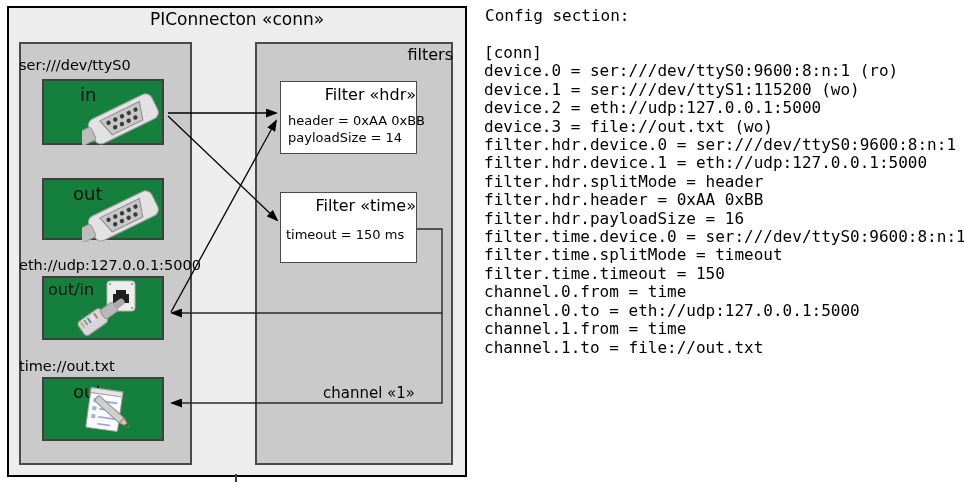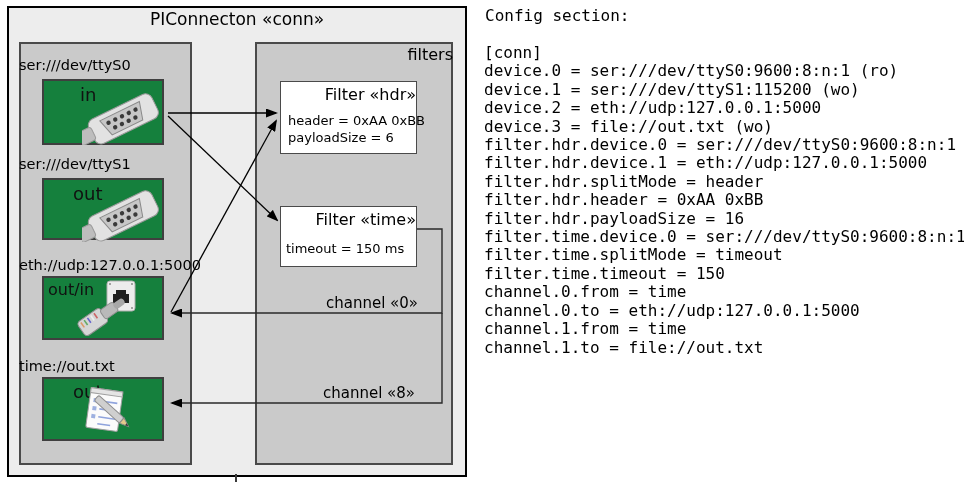--- a/index.html
+++ b/index.html
@@ -55,21 +55,20 @@
           <circle cx="48.5" cy="24.5" r="2.2" fill="#3a3a3a"></circle>
         <circle cx="56" cy="24.5" r="2.2" fill="#3a3a3a"></circle>
         <circle cx="30" cy="31.5" r="2.2" fill="#3a3a3a"></circle>
           <circle cx="37.5" cy="31.5" r="2.2" fill="#3a3a3a"></circle>
         <circle cx="45" cy="31.5" r="2.2" fill="#3a3a3a"></circle>
           <circle cx="52.5" cy="31.5" r="2.2" fill="#3a3a3a"></circle>
       </g>
     </svg>
   </div>
 
-  <div class="dev-label" style="top:156px">ser:///dev/ttyS1</div>
   <div class="dev-box" style="top:178px;height:62px">
     <span class="port" style="left:29px;top:5px">out</span>
     <svg class="icon" style="left:38px;top:8px" width="84" height="54" viewBox="0 0 84 54">
       <g transform="rotate(-26 42 27)">
         <rect x="6" y="14" width="70" height="27" rx="7" fill="#e2e2e2" stroke="#9a9a9a"></rect>
         <rect x="-8" y="20" width="16" height="14" rx="3" fill="#bdbdbd" stroke="#9a9a9a"></rect>
         <path d="M19 19 L63 19 L58 37 L24 37 Z" fill="#c7c7c7" stroke="#8a8a8a"></path>
         <circle cx="26" cy="24.5" r="2.2" fill="#3a3a3a"></circle>
           <circle cx="33.5" cy="24.5" r="2.2" fill="#3a3a3a"></circle>
         <circle cx="41" cy="24.5" r="2.2" fill="#3a3a3a"></circle>
@@ -127,43 +126,42 @@
         <rect x="28" y="4" width="7" height="34" rx="2" fill="#cfcfcf" stroke="#8f8f8f"></rect>
         <path d="M28 38 L35 38 L31.5 47 Z" fill="#e6c98a" stroke="#8f8f8f"></path>
         <path d="M30.2 43.5 L32.8 43.5 L31.5 47 Z" fill="#3a3a3a"></path>
       </g>
     </svg>
   </div>
 
   <div class="filter-box" style="top:81px;height:73px">
     <div class="filter-title">Filter «hdr»</div>
     <div class="filter-line" style="left:7px;top:31px">header = 0xAA 0xBB</div>
-    <div class="filter-line" style="left:7px;top:48px">payloadSize = 6</div>
+    <div class="filter-line" style="left:7px;top:48px">payloadSize = 14</div>
   </div>
 
-  <div class="filter-box" style="top:206px;height:61px">
+  <div class="filter-box" style="top:192px;height:71px">
     <div class="filter-title">Filter «time»</div>
     <div class="filter-line" style="left:5px;top:34px;font-size:13px">timeout = 150 ms</div>
   </div>
 
   <svg class="overlay">
     <defs>
       <marker id="arr" markerUnits="userSpaceOnUse" markerWidth="12" markerHeight="9" refX="10" refY="4.5" orient="auto">
         <path d="M0,0 L12,4.5 L0,9 Z" fill="#000"></path>
       </marker>
     </defs>
     <line x1="168" y1="113" x2="276" y2="113" stroke="#000" stroke-width="1.3" marker-end="url(#arr)"></line>
     <line x1="168" y1="116" x2="277" y2="220" stroke="#000" stroke-width="1.3" marker-end="url(#arr)"></line>
     <line x1="171" y1="312" x2="276" y2="121" stroke="#000" stroke-width="1.3" marker-end="url(#arr)"></line>
     <polyline points="417,229 442,229 442,313 172,313" fill="none" stroke="#2a2a2a" stroke-width="1.4" marker-end="url(#arr)"></polyline>
     <polyline points="442,313 442,403 172,403" fill="none" stroke="#2a2a2a" stroke-width="1.4" marker-end="url(#arr)"></polyline>
   </svg>
 
-  <div class="chan-label" style="left:240px;top:294px;width:178px">channel «0»</div>
-  <div class="chan-label" style="left:237px;top:384px;width:178px">channel «8»</div>
+  <div class="chan-label" style="left:237px;top:384px;width:178px">channel «1»</div>
 
   <div class="tick"></div>
 
   <div class="cfg-heading">Config section:</div>
   <pre class="cfg-pre">[conn]
 device.0 = ser:///dev/ttyS0:9600:8:n:1 (ro)
 device.1 = ser:///dev/ttyS1:115200 (wo)
 device.2 = eth://udp:127.0.0.1:5000
 device.3 = file://out.txt (wo)
 filter.hdr.device.0 = ser:///dev/ttyS0:9600:8:n:1

